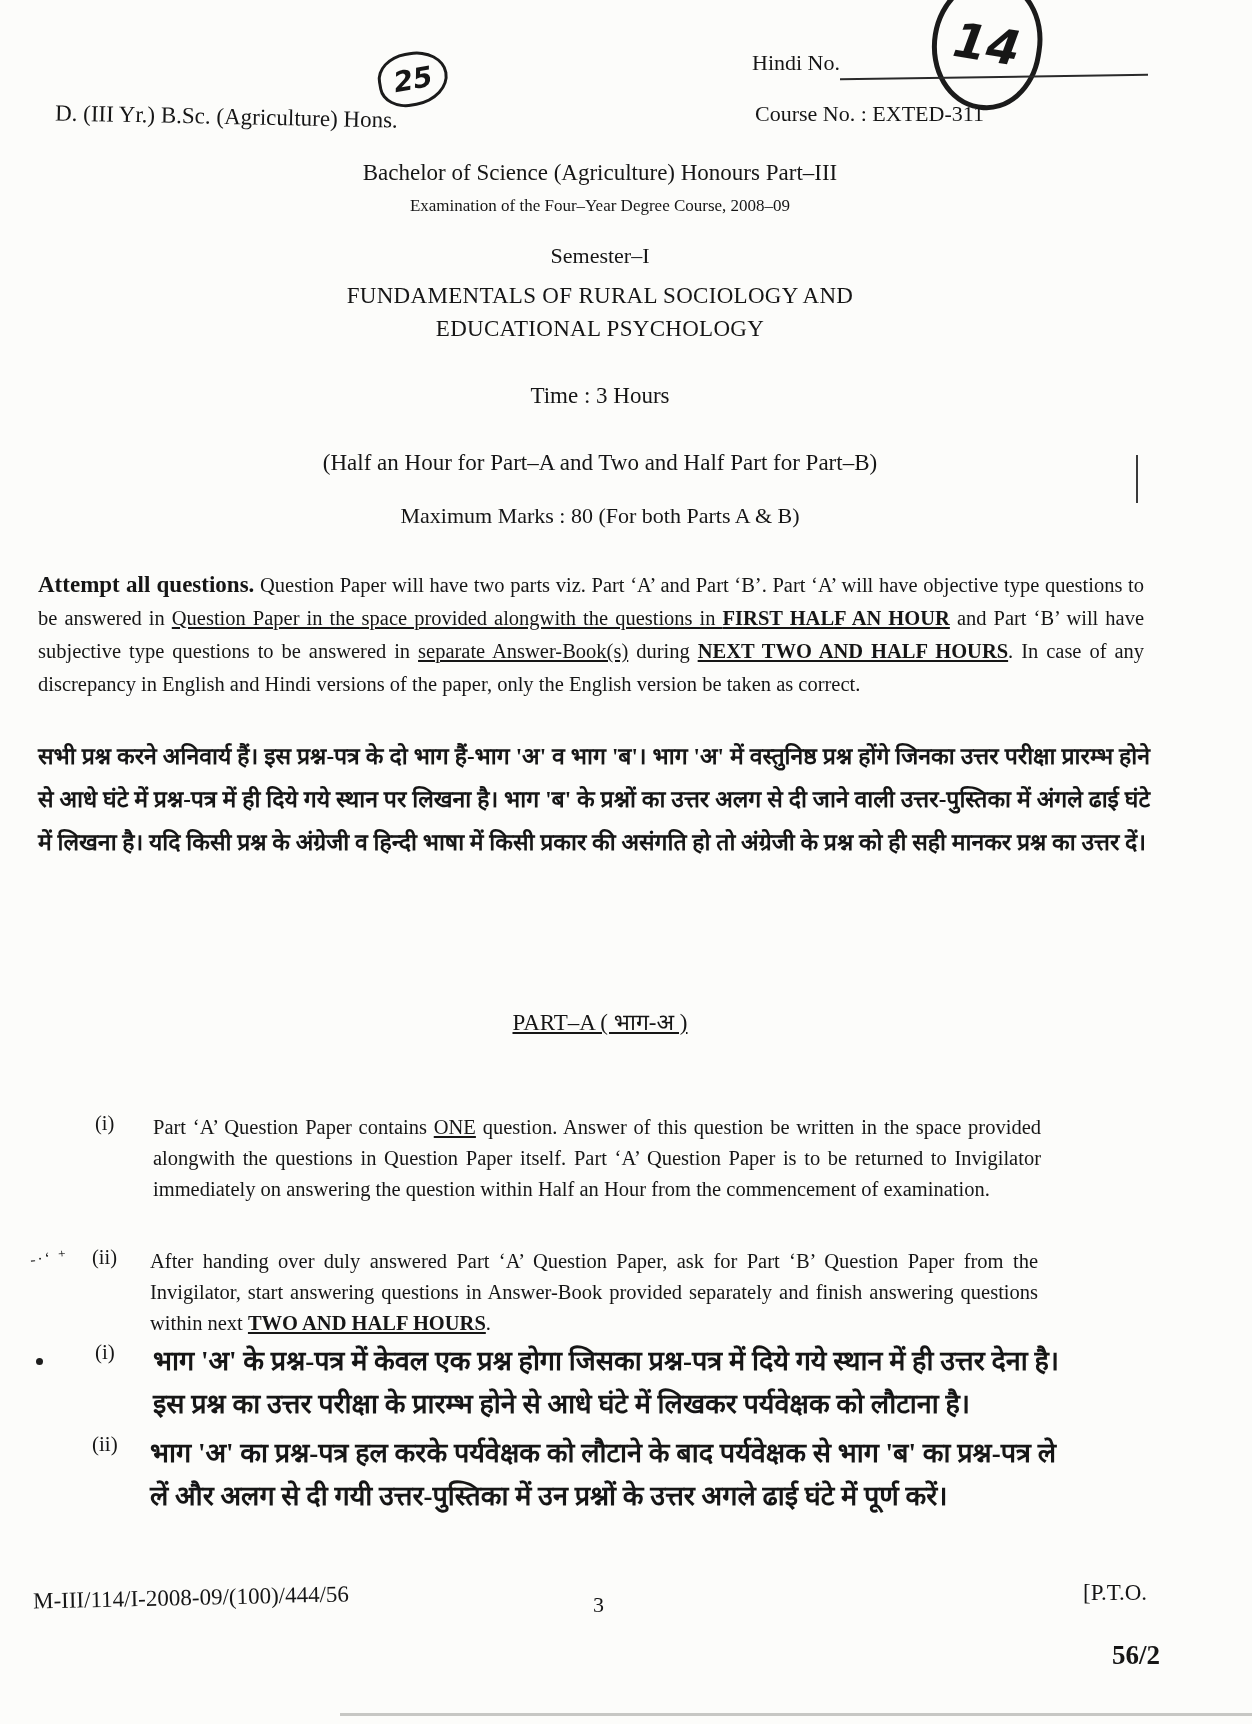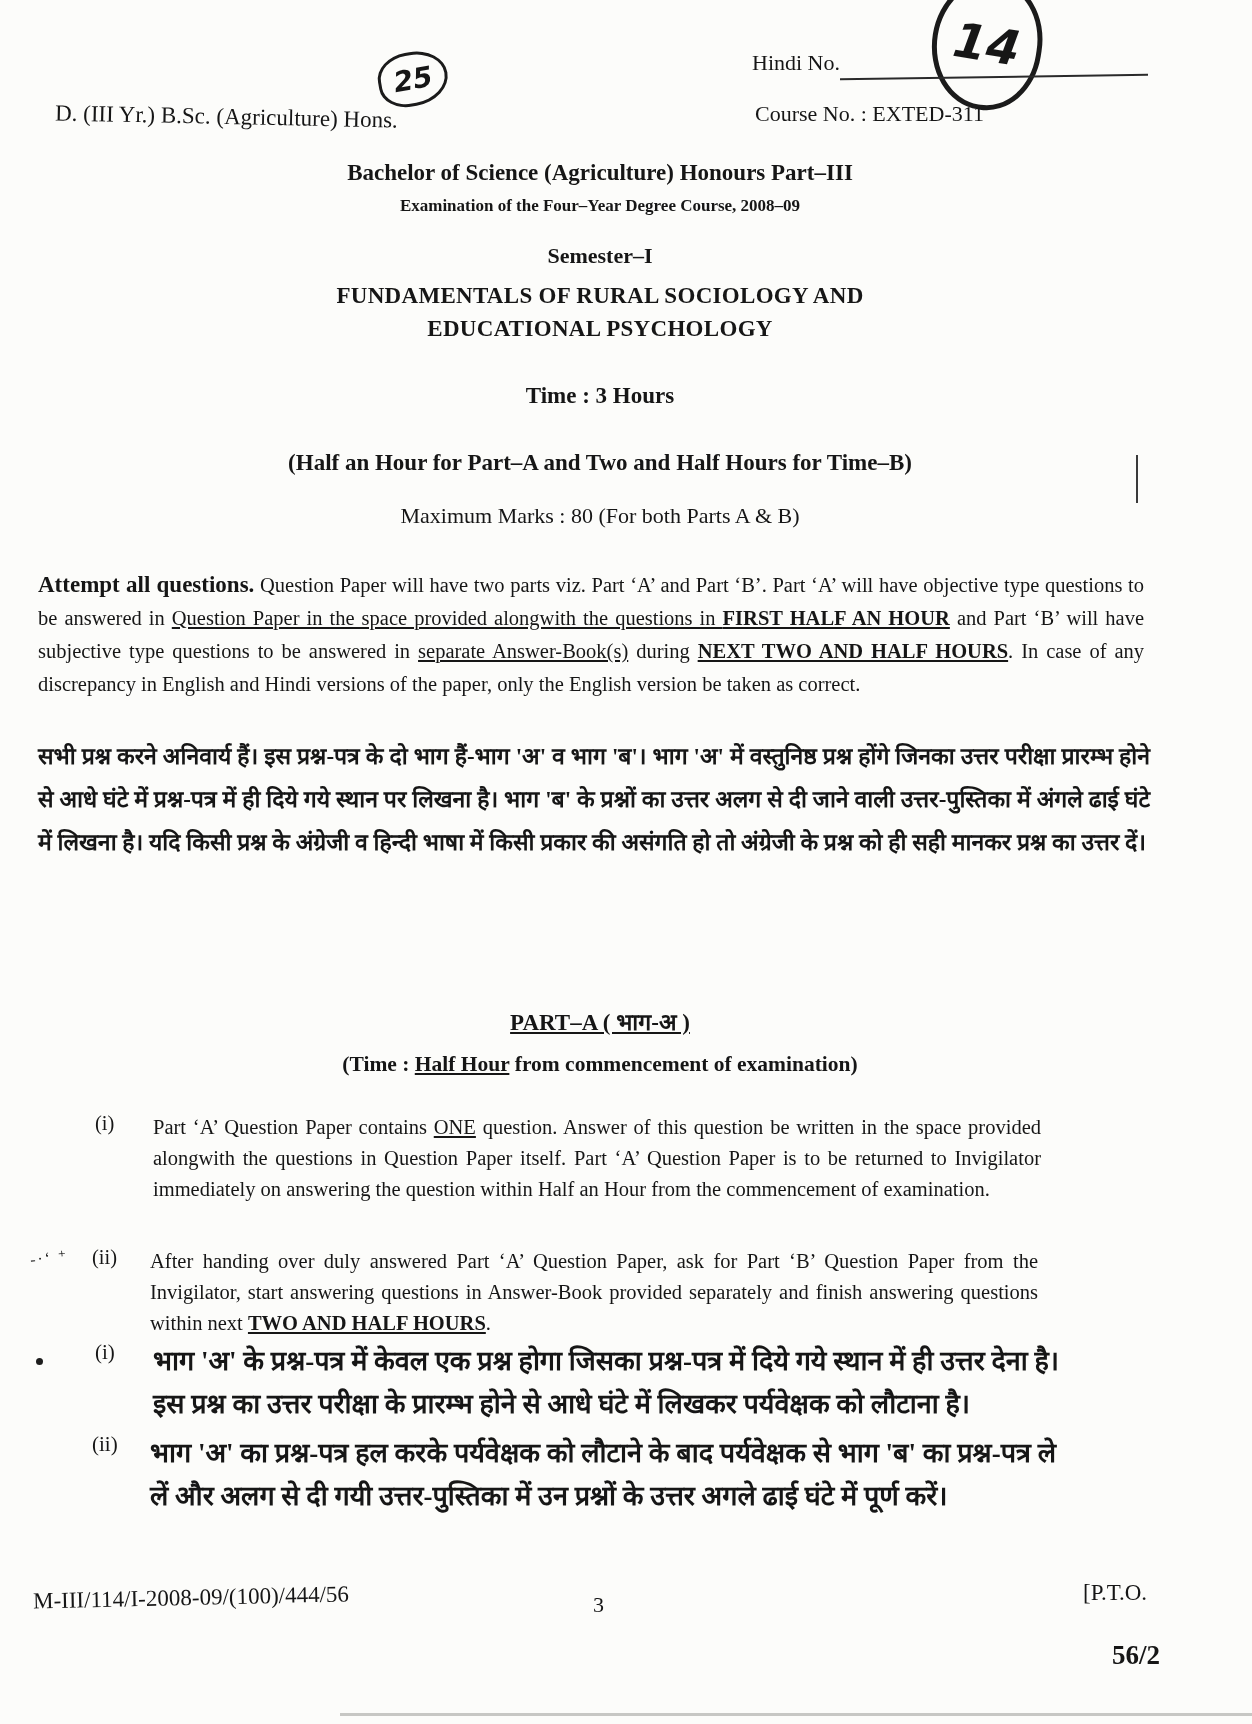--- a/index.html
+++ b/index.html
@@ -22,21 +22,21 @@
     font-style:italic; font-weight:bold;
   }
   .hw-25 { left:378px; top:52px; width:64px; height:48px; font-size:28px; transform:rotate(-10deg); }
   .hw-14 { left:932px; top:-22px; width:100px; height:122px; border-width:5px; font-size:48px; transform:rotate(9deg); border-radius:50% 50% 48% 52%; }
   .roll { left:752px; top:50px; font-size:22px; }
   .roll-line { left:840px; top:76px; width:308px; height:0; border-top:2px solid #2a2a2a; transform:rotate(-0.8deg); }
   .course { left:755px; top:101px; font-size:22px; }
   .program { left:55px; top:104px; font-size:23px; transform:rotate(1.2deg); }
   
   .cblock { left:70px; width:1060px; text-align:center; }
-  .t-bold { font-weight:bold; }
+  .t-bold { font-weight:normal; }
   .title1 { top:160px; font-size:23px; }
   .title2 { top:196px; font-size:17px; }
   .semester { top:243px; font-size:22px; }
   .subject1 { top:283px; font-size:23px; letter-spacing:.3px; }
   .subject2 { top:316px; font-size:23px; letter-spacing:.3px; }
   .time { top:383px; font-size:23px; }
   .duration { top:450px; font-size:23px; }
   .marks { top:503px; font-size:22px; font-weight:normal; }
   
   .instr-en { left:38px; top:568px; width:1106px; font-size:20.5px; line-height:33px; text-align:justify; }
@@ -86,29 +86,28 @@
   <div class="abs course">Course No. : EXTED-311</div>
 
   <div class="abs program">D. (III Yr.) B.Sc. (Agriculture) Hons.</div>
 
   <div class="abs cblock title1 t-bold">Bachelor of Science (Agriculture) Honours Part–III</div>
   <div class="abs cblock title2 t-bold">Examination of the Four–Year Degree Course, 2008–09</div>
   <div class="abs cblock semester t-bold">Semester–I</div>
   <div class="abs cblock subject1 t-bold">FUNDAMENTALS OF RURAL SOCIOLOGY AND</div>
   <div class="abs cblock subject2 t-bold">EDUCATIONAL PSYCHOLOGY</div>
   <div class="abs cblock time t-bold">Time : 3 Hours</div>
-  <div class="abs cblock duration t-bold">(Half an Hour for Part–A and Two and Half Hours for Time–B)</div>
+  <div class="abs cblock duration t-bold">(Half an Hour for Part–A and Two and Half Part for Part–B)</div>
   <div class="abs cblock marks">Maximum Marks : 80 (For both Parts A &amp; B)</div>
 
   <div class="abs instr-en"><span class="lead-en">Attempt all questions.</span><span> Question Paper will have two parts viz. Part ‘A’ and Part ‘B’. Part ‘A’ will have objective type questions to be answered in </span><span class="u">Question Paper in the space provided alongwith the questions in </span><span class="bu">FIRST HALF AN HOUR</span><span> and Part ‘B’ will have subjective type questions to be answered in </span><span class="u">separate Answer-Book(s)</span><span> during </span><span class="bu">NEXT TWO AND HALF HOURS</span><span>. In case of any discrepancy in English and Hindi versions of the paper, only the English version be taken as correct.</span></div>
 
   <div class="abs instr-hi"><span class="lead-hi">सभी प्रश्न करने अनिवार्य हैं।</span><span> इस प्रश्न-पत्र के दो भाग हैं-भाग 'अ' व भाग 'ब'। भाग 'अ' में वस्तुनिष्ठ प्रश्न होंगे जिनका उत्तर परीक्षा प्रारम्भ होने से आधे घंटे में प्रश्न-पत्र में ही दिये गये स्थान पर लिखना है। भाग 'ब' के प्रश्नों का उत्तर अलग से दी जाने वाली उत्तर-पुस्तिका में अंगले ढाई घंटे में लिखना है। यदि किसी प्रश्न के अंग्रेजी व हिन्दी भाषा में किसी प्रकार की असंगति हो तो अंग्रेजी के प्रश्न को ही सही मानकर प्रश्न का उत्तर दें।</span></div>
 
   <div class="abs cblock parta-head t-bold"><span class="u">PART–A ( भाग-अ )</span></div>
-  <div class="abs cblock parta-time t-bold"><span>(Time : </span><span class="u">Half Hour</span><span> from commencement of examination)</span></div>
 
   <div class="item it-en en1">
     <span class="num">(i)</span>
     <span class="body"><span>Part ‘A’ Question Paper contains </span><span class="u">ONE</span><span> question. Answer of this question be written in the space provided alongwith the questions in Question Paper itself. Part ‘A’ Question Paper is to be returned to Invigilator immediately on answering the question within Half an Hour from the commencement of examination.</span></span>
   </div>
 
   <div class="abs stray">-·‘ ⁺</div>
 
   <div class="item it-en en2">
     <span class="num">(ii)</span>

